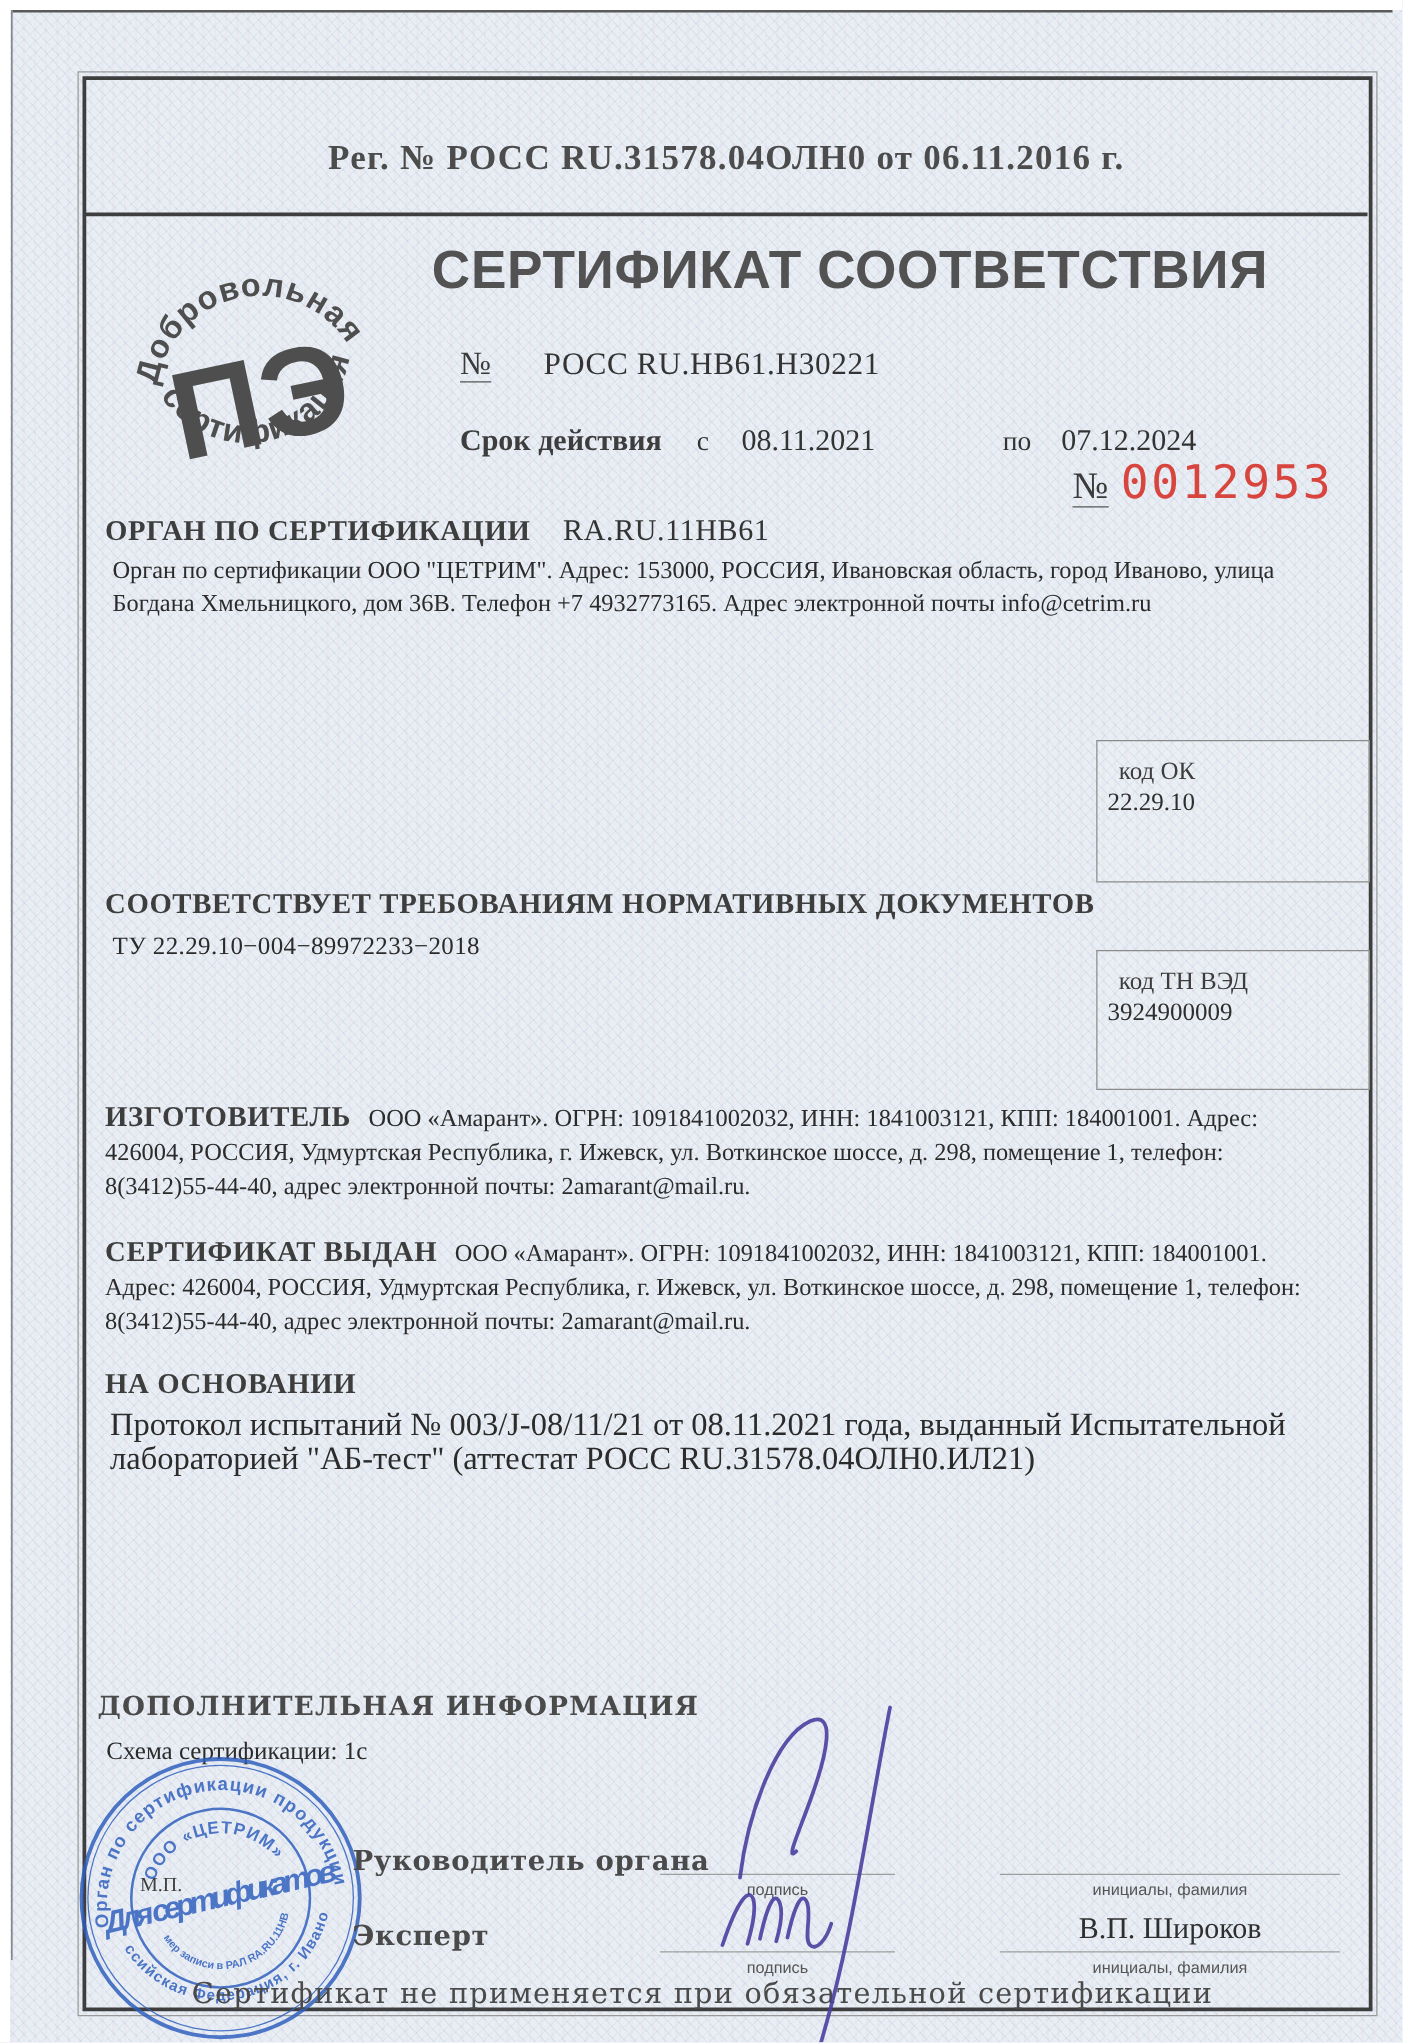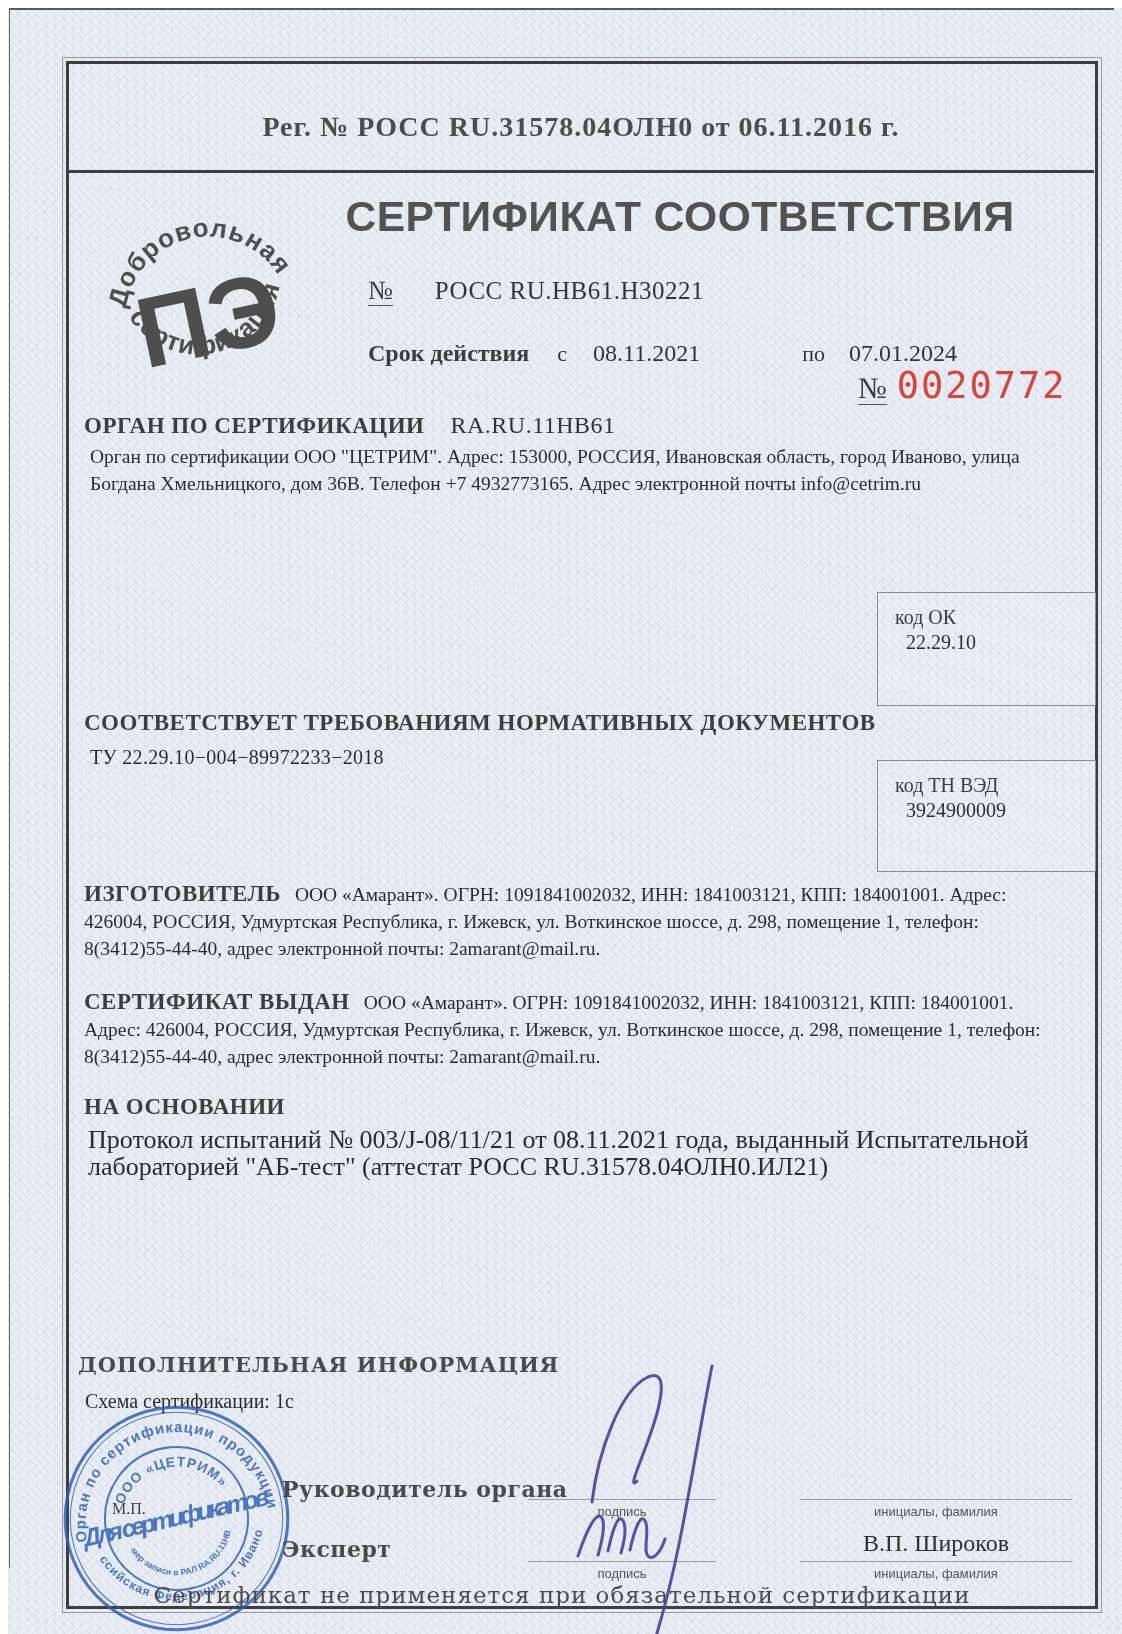--- a/index.html
+++ b/index.html
@@ -54,21 +54,21 @@
 
   .org-row{position:absolute;left:84px;top:412px;}
   .org-row .code{font-weight:400;font-family:"Liberation Serif", serif;font-size:24px;
                  color:#333;margin-left:26px;letter-spacing:.5px;}
   .org-text{position:absolute;left:90px;top:444px;width:948px;font-size:19.5px;line-height:26.5px;}
 
   .product{position:absolute;left:84px;top:540px;width:730px;font-size:20px;line-height:27.5px;}
   .product .ph{font-size:23px;margin-right:14px;}
   .codebox{position:absolute;left:877px;width:217px;border:1px solid #8b8b8b;background:rgba(255,255,255,.06);}
   .codebox .cl{font-size:20px;color:#3d3d3d;margin:13px 0 2px 17px;}
-  .codebox .cv{font-size:20px;color:#2e2e2e;margin-left:28px;}
+  .codebox .cv{font-size:20px;color:#2e2e2e;margin-left:8px;}
   .box-ok{top:592px;height:112px;}
   .box-tnved{top:760px;height:110px;}
 
   .comp-h{position:absolute;left:84px;top:710px;}
   .comp-t{position:absolute;left:90px;top:746px;font-size:20px;letter-spacing:.3px;}
 
   .para{position:absolute;font-size:19.5px;line-height:27px;}
   .para .ph{font-size:23px;margin-right:14px;}
   .manuf{left:84px;top:880px;width:962px;}
   .issued{left:84px;top:988px;width:962px;}
@@ -126,25 +126,25 @@
     </g>
   </svg>
 
   <div class="title">СЕРТИФИКАТ СООТВЕТСТВИЯ</div>
 
   <div class="certno">
     <span class="no">№</span><span class="val">РОСС RU.НВ61.Н30221</span>
   </div>
 
   <div class="validity">
-    <span class="lbl">Срок действия</span><span class="w1">с</span><span class="d1">08.11.2021</span><span class="w2">по</span><span class="d2">07.01.2024</span>
+    <span class="lbl">Срок действия</span><span class="w1">с</span><span class="d1">08.11.2021</span><span class="w2">по</span><span class="d2">07.12.2024</span>
   </div>
 
   <div class="blankno">
-    <span class="no">№</span><span class="digits">0020772</span>
+    <span class="no">№</span><span class="digits">0012953</span>
   </div>
 
   <div class="org-row">
     <span class="h-times">ОРГАН ПО СЕРТИФИКАЦИИ</span><span class="code">RA.RU.11НВ61</span>
   </div>
   <div class="org-text">Орган по сертификации ООО "ЦЕТРИМ". Адрес: 153000, РОССИЯ, Ивановская область, город Иваново, улица Богдана Хмельницкого, дом 36В. Телефон +7 4932773165. Адрес электронной почты info@cetrim.ru</div>
 
   <div class="codebox box-ok">
     <div class="cl">код ОК</div>
     <div class="cv">22.29.10</div>

